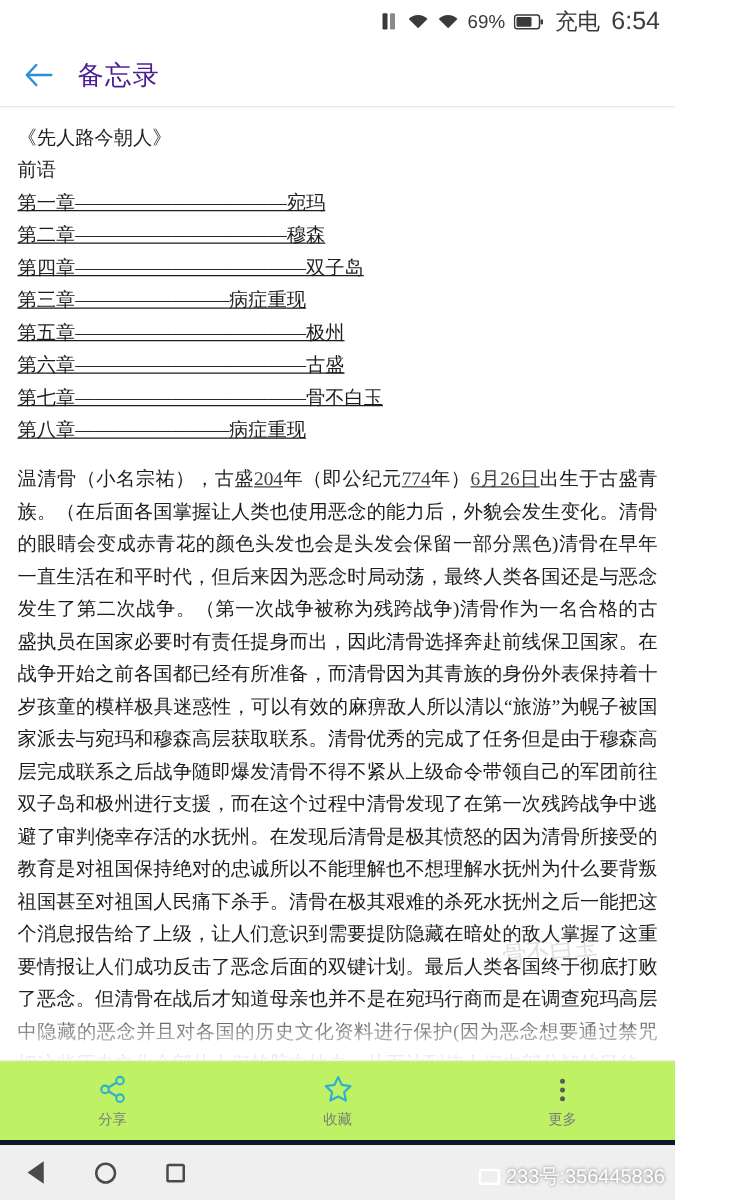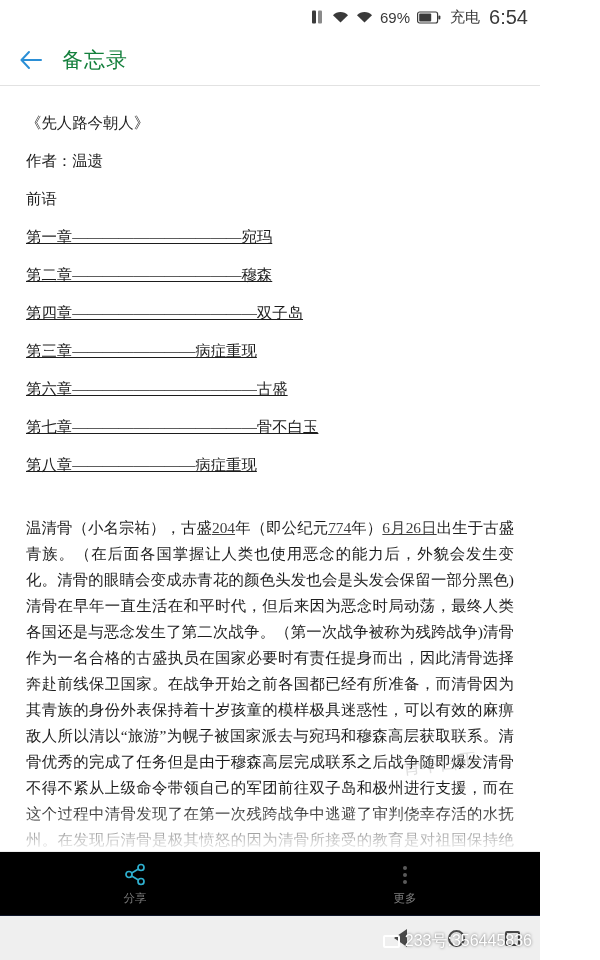--- a/index.html
+++ b/index.html
@@ -25,60 +25,60 @@
     align-items: center;
     justify-content: flex-end;
     padding: 0 12px;
     background: #ffffff;
     color: #3a3a3a;
     font-size: 15px;
     gap: 7px;
   }
   .sb-icon { display: inline-flex; align-items: center; }
   .sb-battpct { font-size: 15px; }
-  .sb-label { font-size: 15px; margin-left: 2px; text-align: center; }
+  .sb-label { font-size: 18px; margin-left: 2px; text-align: center; }
   .sb-time { font-size: 20px; font-weight: 500; margin-left: 2px; }
 
   
   .appbar {
     flex: 0 0 52px;
     display: flex;
     align-items: center;
     gap: 18px;
     padding: 0 18px;
     background: #ffffff;
     border-bottom: 1px solid #e2e2e2;
   }
   .back-arrow {
     width: 26px; height: 26px;
     color: #2b8fd6;
     display: flex; align-items: center; justify-content: center;
   }
   .appbar-title {
     font-size: 21px;
-    color: #15803d;
+    color: #4c1d95;
     letter-spacing: 1px;
   }
 
   
   .content {
     flex: 1 1 auto;
     position: relative;
     overflow: hidden;
     padding: 12px 14px 0 14px;
     background: #ffffff;
   }
   .doc {
     font-family: "Liberation Serif", serif;
     font-size: 15.4px;
     line-height: 26px;
     color: #1d1d1d;
     text-align: justify;
   }
-  .doc p { margin: 12px; }
+  .doc p { margin: 0; }
   .doc .line { white-space: pre-wrap; }
   .gap { height: 13px; }
   .toc-line { white-space: pre; text-decoration: underline; }
   .lnk {
     color: #404040;
     text-decoration: underline;
   }
   .body-para {
     margin-top: 2px;
   }
@@ -101,21 +101,21 @@
     pointer-events: none;
     white-space: nowrap;
   }
   .wm1 { right: 62px; bottom: 74px; transform: rotate(-6deg); }
 
   
   .actionbar {
     flex: 0 0 64px;
     display: flex;
     align-items: center;
-    background: #000000;
+    background: #bef264;
     border-top: 1px solid #ececec;
   }
   .action {
     flex: 1 1 0;
     display: flex;
     flex-direction: column;
     align-items: center;
     justify-content: center;
     gap: 3px;
   }
@@ -123,22 +123,22 @@
   .action .lbl { font-size: 11.5px; color: #7c7c7c; }
   .dots { display: flex; flex-direction: column; gap: 3px; align-items: center; }
   .dots i { width: 4px; height: 4px; border-radius: 50%; background: #5a5a5a; display: block; }
 
   
   .navbar {
     flex: 0 0 44px;
     background: #efefef;
     display: flex;
     align-items: center;
-    justify-content: flex-end;
-    border-top: 1px solid #0f172a;
+    justify-content: flex-start;
+    border-top: 4px solid #0f172a;
     position: relative;
   }
   .nav-btn { width: 56px; height: 44px; display: flex; align-items: center; justify-content: center; }
   .tri-back { width: 0; height: 0; border-top: 9px solid transparent; border-bottom: 9px solid transparent; border-right: 13px solid #4a4a4a; }
   .circle-home { width: 17px; height: 17px; border: 2.2px solid #4a4a4a; border-radius: 50%; }
   .sq-recent { width: 15px; height: 15px; border: 2.2px solid #4a4a4a; border-radius: 2px; }
 
   
   .qq-wm {
     position: absolute;
@@ -198,26 +198,26 @@
         <path d="M10 3 L2.5 11 L10 19" fill="none" stroke="#2b8fd6" stroke-width="2" stroke-linecap="round" stroke-linejoin="round"></path>
         <path d="M2.8 11 L22 11" fill="none" stroke="#2b8fd6" stroke-width="2" stroke-linecap="round"></path>
       </svg>
     </div>
     <div class="appbar-title">备忘录</div>
   </div>
 
   <div class="content">
     <div class="doc">
       <p class="line">《先人路今朝人》</p>
-      <p class="line">作者：温遗</p>
       <p class="line">前语</p>
       <p class="toc-line">第一章———————————宛玛</p>
       <p class="toc-line">第二章———————————穆森</p>
       <p class="toc-line">第四章————————————双子岛</p>
       <p class="toc-line">第三章————————病症重现</p>
+      <p class="toc-line">第五章————————————极州</p>
       <p class="toc-line">第六章————————————古盛</p>
       <p class="toc-line">第七章————————————骨不白玉</p>
       <p class="toc-line">第八章————————病症重现</p>
 
       <div class="gap"></div>
 
       <p class="body-para"><span>温清骨（小名宗祐），古盛</span><span class="lnk">204</span><span>年（即公纪元</span><span class="lnk">774</span><span>年）</span><span class="lnk">6月26日</span><span>出生于古盛青族。（在后面各国掌握让人类也使用恶念的能力后，外貌会发生变化。清骨的眼睛会变成赤青花的颜色头发也会是头发会保留一部分黑色)清骨在早年一直生活在和平时代，但后来因为恶念时局动荡，最终人类各国还是与恶念发生了第二次战争。（第一次战争被称为残跨战争)清骨作为一名合格的古盛执员在国家必要时有责任提身而出，因此清骨选择奔赴前线保卫国家。在战争开始之前各国都已经有所准备，而清骨因为其青族的身份外表保持着十岁孩童的模样极具迷惑性，可以有效的麻痹敌人所以清以“旅游”为幌子被国家派去与宛玛和穆森高层获取联系。清骨优秀的完成了任务但是由于穆森高层完成联系之后战争随即爆发清骨不得不紧从上级命令带领自己的军团前往双子岛和极州进行支援，而在这个过程中清骨发现了在第一次残跨战争中逃避了审判侥幸存活的水抚州。在发现后清骨是极其愤怒的因为清骨所接受的教育是对祖国保持绝对的忠诚所以不能理解也不想理解水抚州为什么要背叛祖国甚至对祖国人民痛下杀手。清骨在极其艰难的杀死水抚州之后一能把这个消息报告给了上级，让人们意识到需要提防隐藏在暗处的敌人掌握了这重要情报让人们成功反击了恶念后面的双键计划。最后人类各国终于彻底打败了恶念。但清骨在战后才知道母亲也并不是在宛玛行商而是在调查宛玛高层中隐藏的恶念并且对各国的历史文化资料进行保护(因为恶念想要通过禁咒把这些历史文化全部从人们的脑中抹去，从而达到使人们内部分解的目的。并且这些资料中有合理控制恶念和短暂使用恶念能力等的详细信息对于战争是十分重要的）。最后清骨和母亲在探京开了一家古重店。</span></p>
 
     </div>
 
@@ -229,20 +229,28 @@
     <div class="action">
       <span class="ic">
         <svg width="25" height="25" viewBox="0 0 25 25">
           <circle cx="18" cy="5.5" r="3" fill="none" stroke="#2fb0cf" stroke-width="1.7"></circle>
           <circle cx="6" cy="12.5" r="3" fill="none" stroke="#2fb0cf" stroke-width="1.7"></circle>
           <circle cx="18" cy="19.5" r="3" fill="none" stroke="#2fb0cf" stroke-width="1.7"></circle>
           <path d="M8.7 11 L15.4 7 M8.7 14 L15.4 18" stroke="#2fb0cf" stroke-width="1.7" fill="none"></path>
         </svg>
       </span>
       <span class="lbl">分享</span>
+    </div>
+    <div class="action">
+      <span class="ic">
+        <svg width="25" height="25" viewBox="0 0 24 24">
+          <path d="M12 2.6 L14.9 8.6 L21.4 9.5 L16.7 14.1 L17.9 20.6 L12 17.5 L6.1 20.6 L7.3 14.1 L2.6 9.5 L9.1 8.6 Z" fill="none" stroke="#2fb0cf" stroke-width="1.7" stroke-linejoin="round"></path>
+        </svg>
+      </span>
+      <span class="lbl">收藏</span>
     </div>
     <div class="action">
       <span class="ic">
         <span class="dots">
             <i></i>
             <i></i>
             <i></i>
           </span>
       </span>
       <span class="lbl">更多</span>

